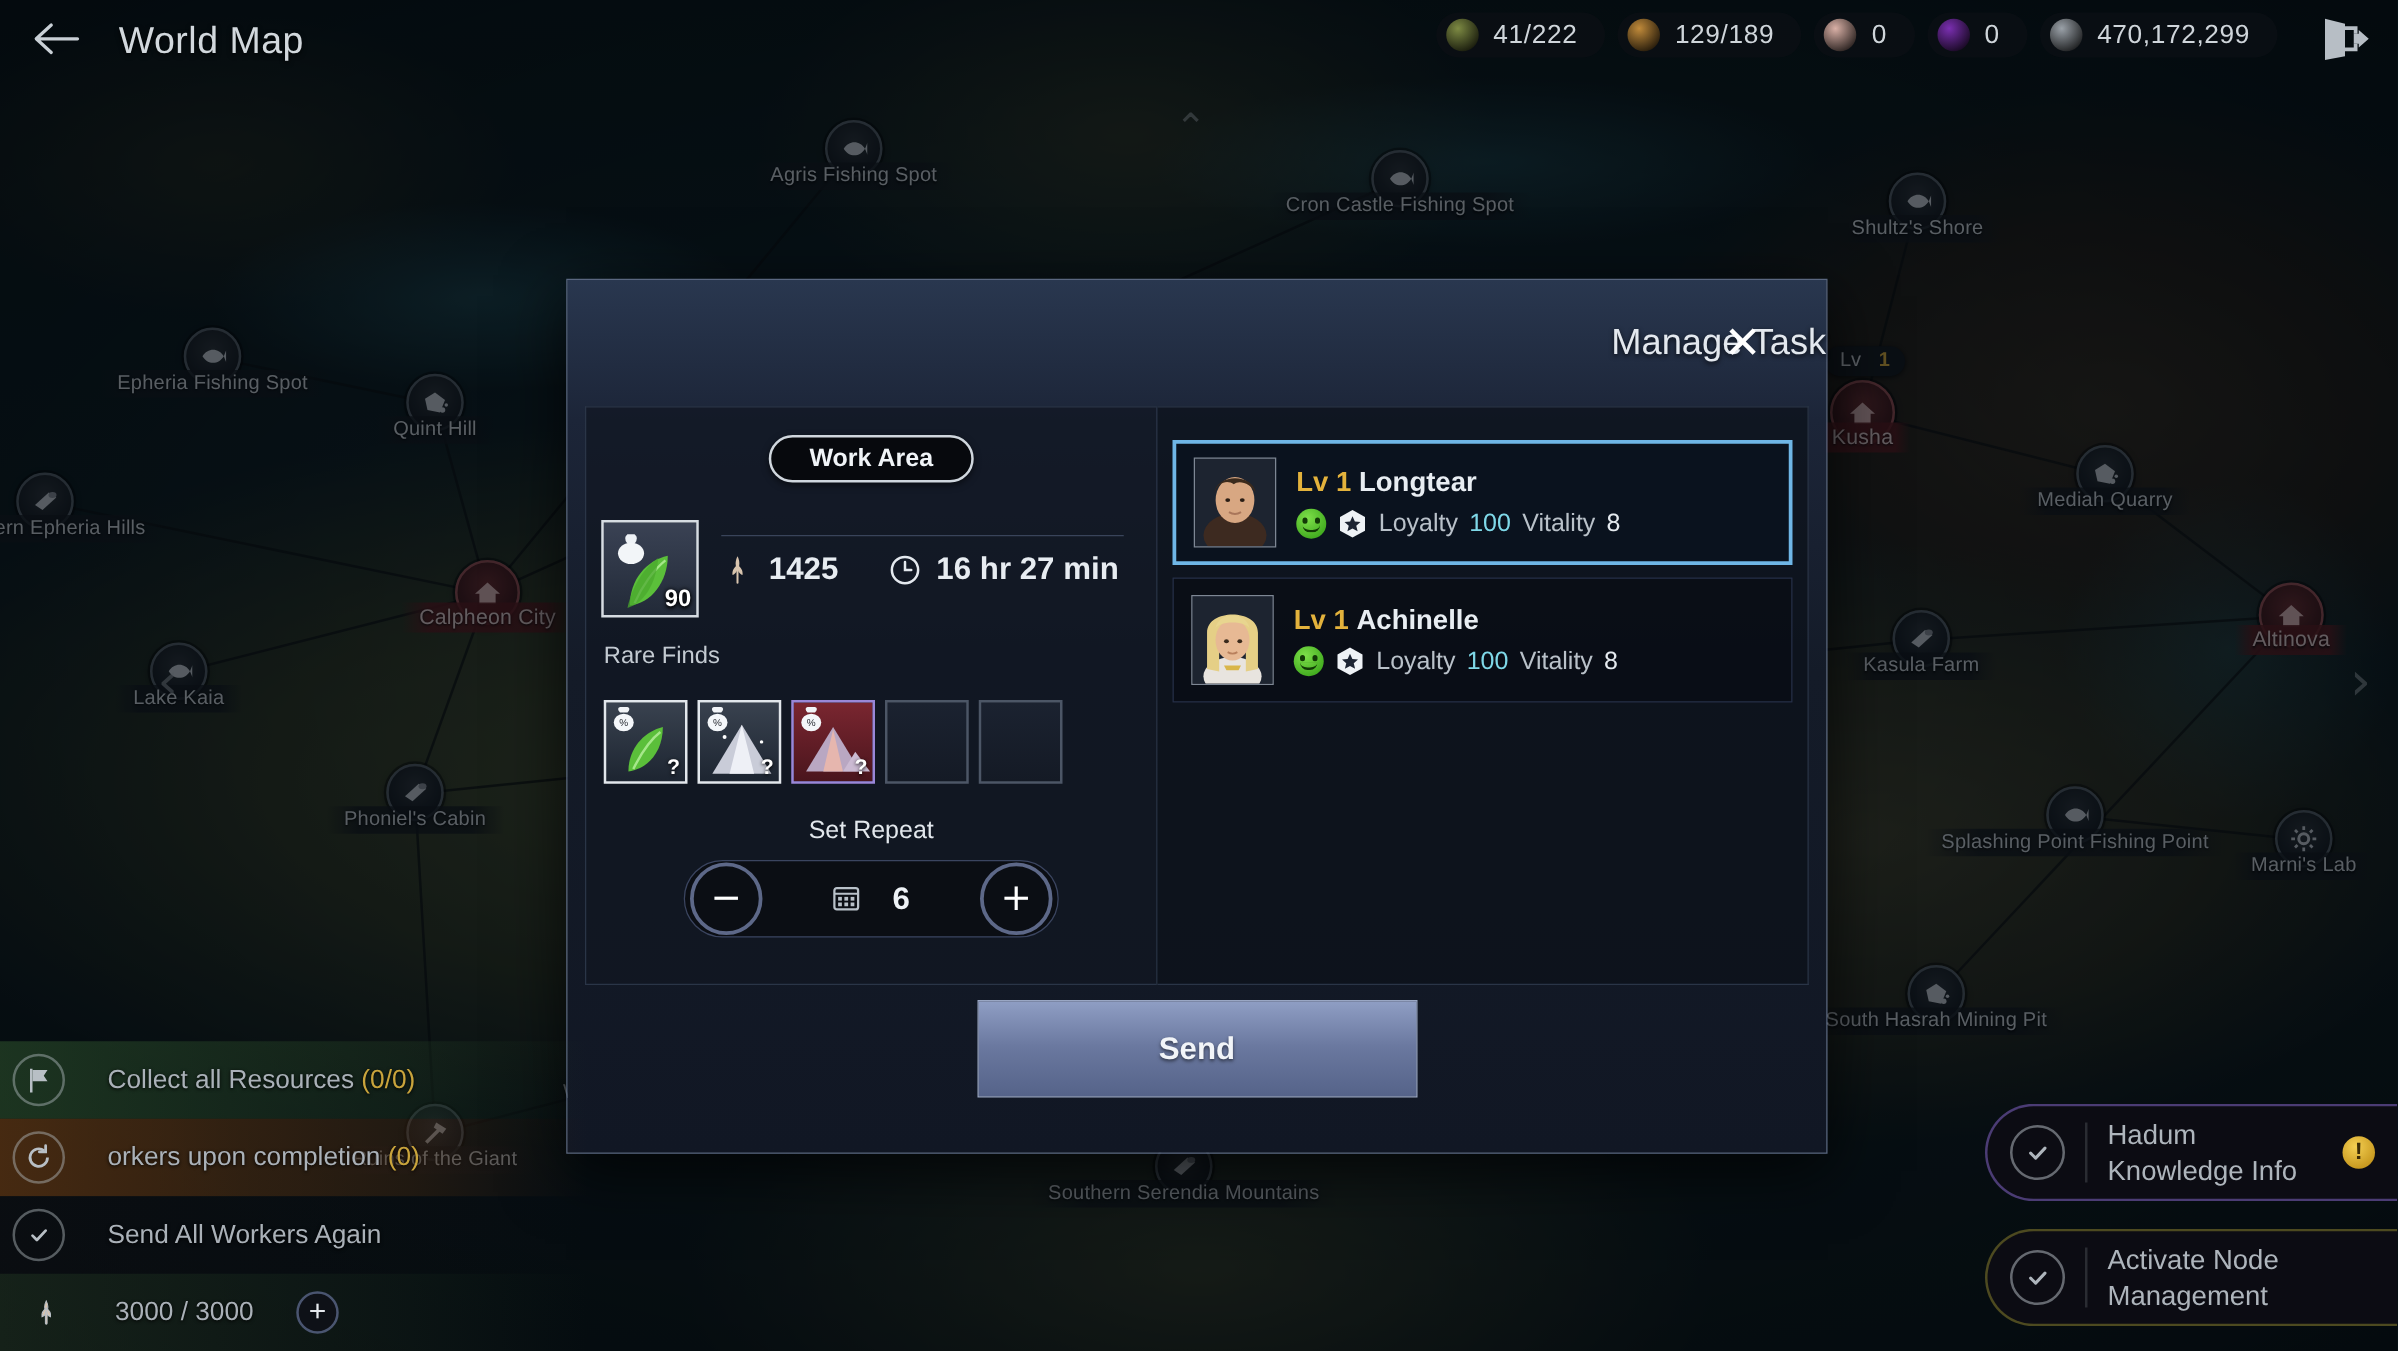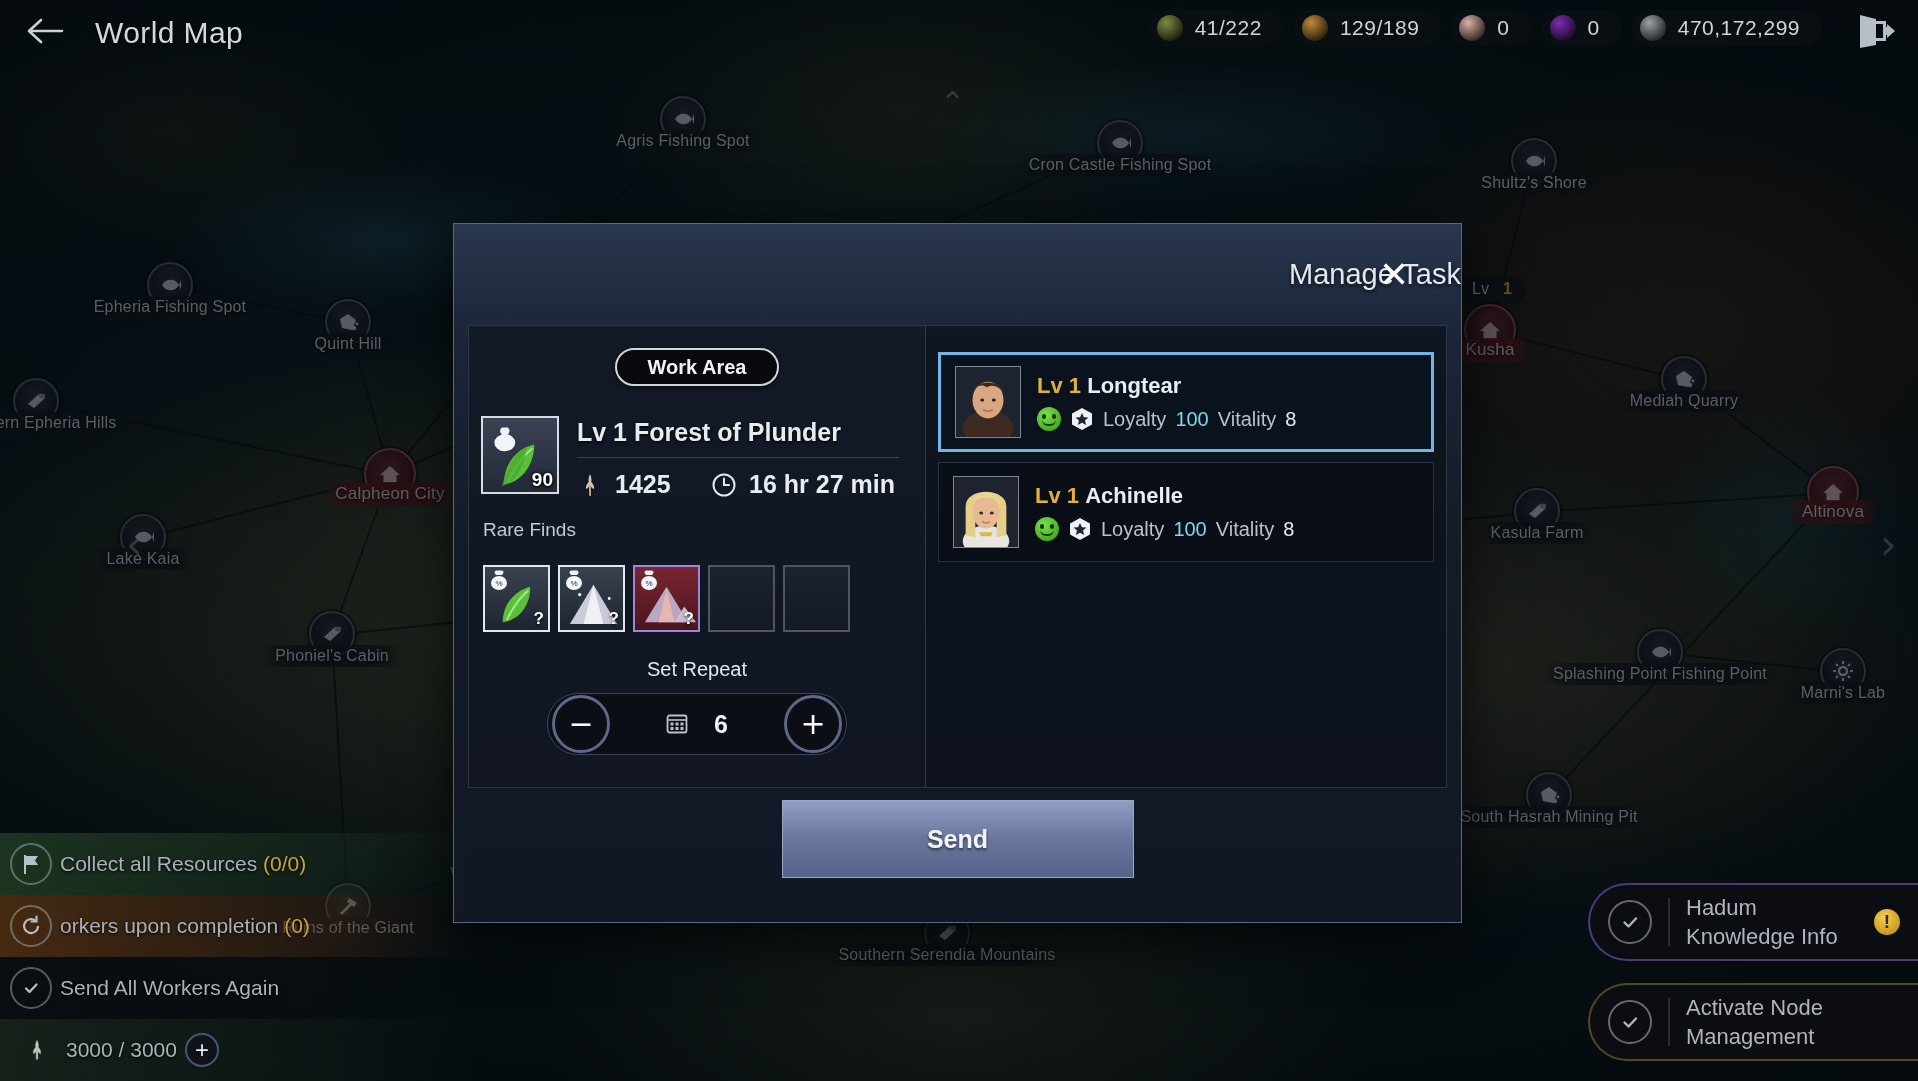--- a/index.html
+++ b/index.html
@@ -108,21 +108,21 @@
     height: 36px; padding: 0 22px 0 8px;
   }
   .cur-ico { width: 26px; height: 26px; border-radius: 50%; display:block; }
   .cur-val { font-size: 21px; color: #cfd5da; letter-spacing: .5px; }
   .exit-icon { position: absolute; right: 22px; top: 12px; width: 40px; height: 38px; }
   .exit-icon svg { width: 40px; height: 38px; fill: #b7bec5; }
 
   
   .hud-left { position: absolute; left: 0; bottom: 0; width: 470px; }
   .hud-row {
-    display: flex; align-items: center; gap: 8px;
+    display: flex; align-items: center; gap: 34px;
     height: 62px; padding-left: 10px;
   }
   .hud-row.green  { background: linear-gradient(90deg, rgba(47,84,45,.55) 0%, rgba(47,84,45,.22) 70%, rgba(47,84,45,0) 100%); }
   .hud-row.orange { background: linear-gradient(90deg, rgba(110,60,18,.62) 0%, rgba(110,60,18,.25) 70%, rgba(110,60,18,0) 100%); }
   .hud-row.dark   { background: linear-gradient(90deg, rgba(12,14,18,.72) 0%, rgba(12,14,18,.30) 70%, rgba(12,14,18,0) 100%); }
   .hud-row.food   { background: linear-gradient(90deg, rgba(35,52,34,.55) 0%, rgba(35,52,34,.20) 70%, rgba(35,52,34,0) 100%); padding-left: 16px; }
   .hud-circ {
     width: 42px; height: 42px; border-radius: 50%;
     border: 2px solid rgba(180,188,194,.45);
     display: flex; align-items: center; justify-content: center;
@@ -600,21 +600,20 @@
               <g transform="translate(20,26)">
                 <path d="M2 44 C2 22 16 6 34 2 C34 24 20 42 2 44 Z" fill="#5bbf3a"></path>
                 <path d="M6 42 C12 28 22 14 32 6" stroke="#a6e78a" stroke-width="2" fill="none"></path>
                 <path d="M0 46 C4 28 14 12 26 4 C24 26 14 42 0 46 Z" fill="#4aa82e" opacity=".75"></path>
               </g>
             </svg>
             <span class="qty">90</span>
           </div>
 
           <div class="task-meta">
-            <div class="task-name">Lv 1 Forest of Plunder</div>
             <div class="task-hr"></div>
             <div class="task-stats">
               <div class="stat">
                 <svg viewBox="0 0 26 26">
                   <g fill="#d8c4ae">
                     <path d="M13 2 C15 6 15 10 13 13 C11 10 11 6 13 2 Z"></path>
                     <path d="M13 9 C16 11 17.5 14 17 17 C14 16 12.5 13 13 9 Z"></path>
                     <path d="M13 9 C10 11 8.5 14 9 17 C12 16 13.5 13 13 9 Z"></path>
                     <rect x="12.2" y="12" width="1.6" height="12" rx=".8"></rect>
                   </g>

